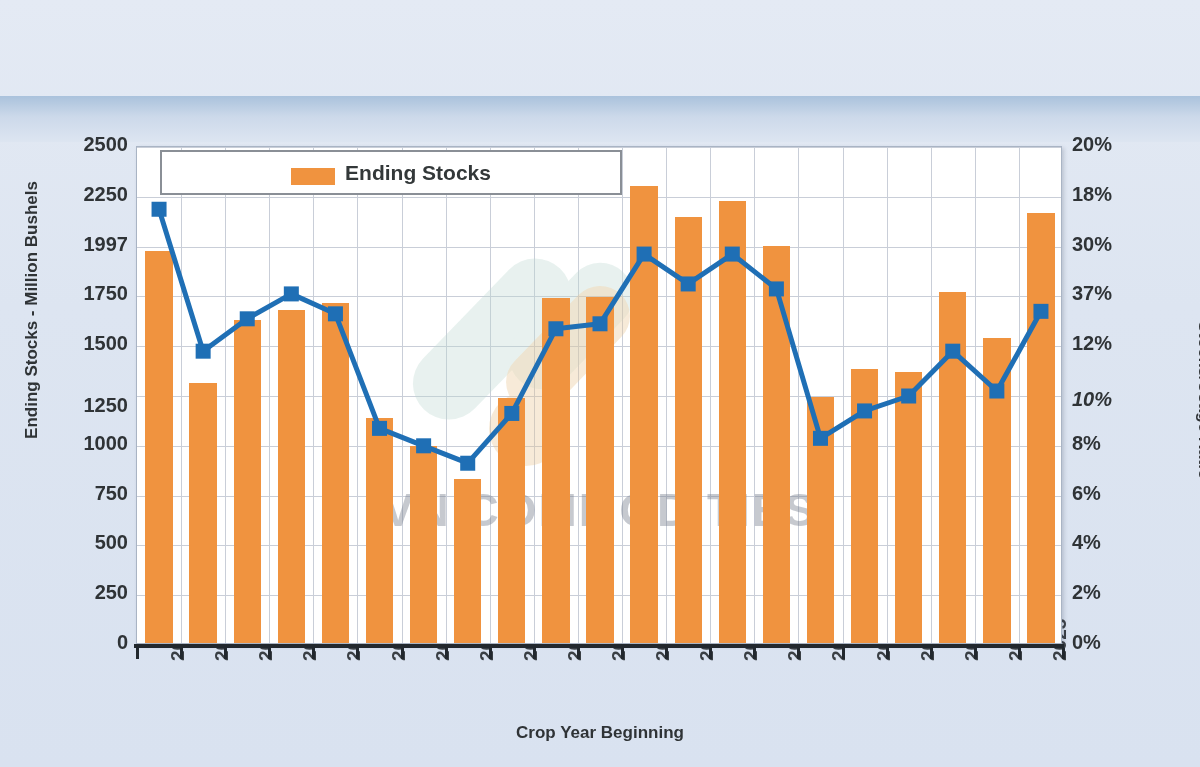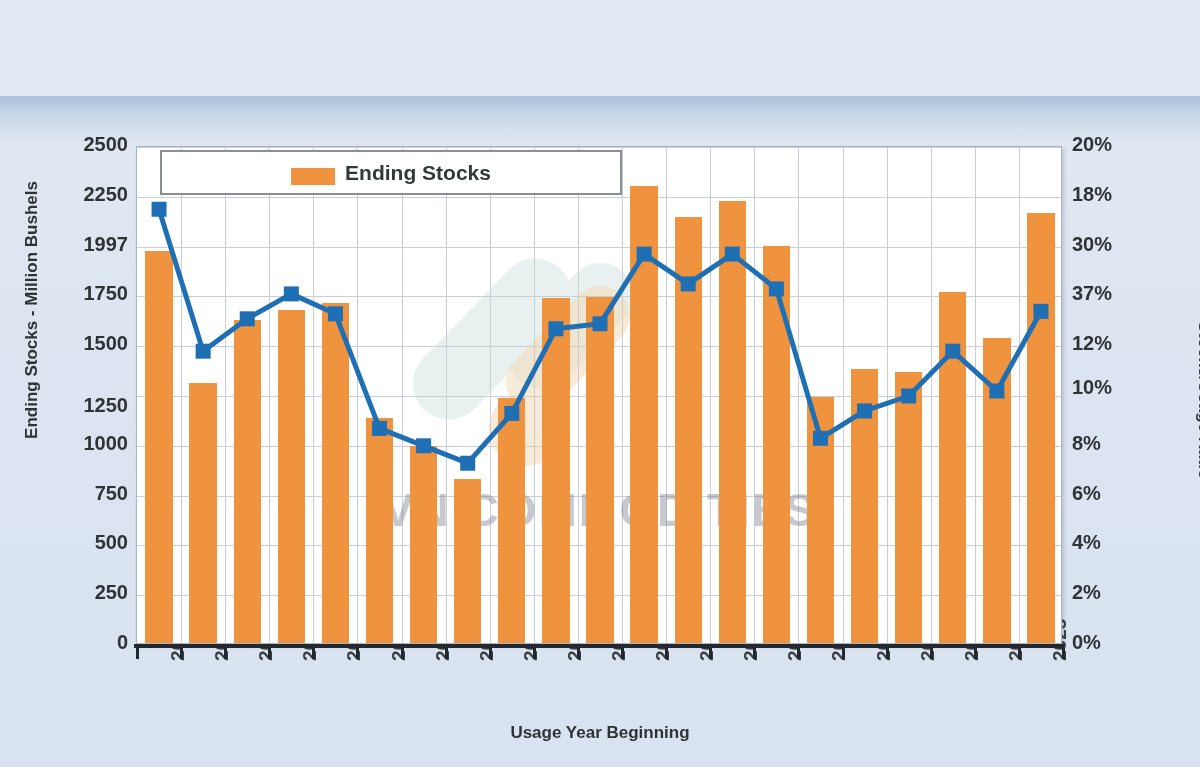--- a/index.html
+++ b/index.html
@@ -124,42 +124,42 @@
 </style>
 </head>
 <body>
 
 <div id="page">
 
   <div id="header-fade"></div>
 
   <div id="axis-title-left">Ending Stocks - Million Bushels</div>
   <div id="axis-title-right">Stocks/Usage Ratio</div>
-  <div id="axis-title-x">Usage Year Beginning</div>
+  <div id="axis-title-x">Crop Year Beginning</div>
 
   <div id="left-ticks">
       <div class="ylab-left-wrap" style="top: 631px; padding-right: 8px;">0</div>
       <div class="ylab-left-wrap" style="top: 581.2px; padding-right: 8px;">250</div>
       <div class="ylab-left-wrap" style="top: 531.4px; padding-right: 8px;">500</div>
       <div class="ylab-left-wrap" style="top: 481.6px; padding-right: 8px;">750</div>
       <div class="ylab-left-wrap" style="top: 431.8px; padding-right: 8px;">1000</div>
       <div class="ylab-left-wrap" style="top: 382px; padding-right: 0; margin-top: 12px;">1250</div>
       <div class="ylab-left-wrap" style="top: 332.2px; padding-right: 8px;">1500</div>
       <div class="ylab-left-wrap" style="top: 282.4px; padding-right: 8px;">1750</div>
       <div class="ylab-left-wrap" style="top: 232.6px; padding-right: 8px;">1997</div>
       <div class="ylab-left-wrap" style="top: 182.8px; padding-right: 8px;">2250</div>
       <div class="ylab-left-wrap" style="top: 133px; padding-right: 8px;">2500</div>
     </div>
   <div id="right-ticks">
       <div class="ylab-right-wrap" style="top: 631px;">0%</div>
       <div class="ylab-right-wrap" style="top: 581.2px;">2%</div>
       <div class="ylab-right-wrap" style="top: 531.4px;">4%</div>
       <div class="ylab-right-wrap" style="top: 481.6px;">6%</div>
       <div class="ylab-right-wrap" style="top: 431.8px;">8%</div>
-      <div class="ylab-right-wrap" style="top: 376px;">10%</div>
+      <div class="ylab-right-wrap" style="top: 388px; font-style: italic;">10%</div>
       <div class="ylab-right-wrap" style="top: 332.2px;">12%</div>
       <div class="ylab-right-wrap" style="top: 282.4px;">37%</div>
       <div class="ylab-right-wrap" style="top: 232.6px;">30%</div>
       <div class="ylab-right-wrap" style="top: 182.8px;">18%</div>
       <div class="ylab-right-wrap" style="top: 133px;">20%</div>
     </div>
   <div id="x-ticks">
       <div class="xtick" style="left: 167.048px; top: 661px;">2005</div>
       <div class="xtick" style="left: 211.143px; top: 661px;">2006</div>
       <div class="xtick" style="left: 255.238px; top: 661px;">2007</div>

